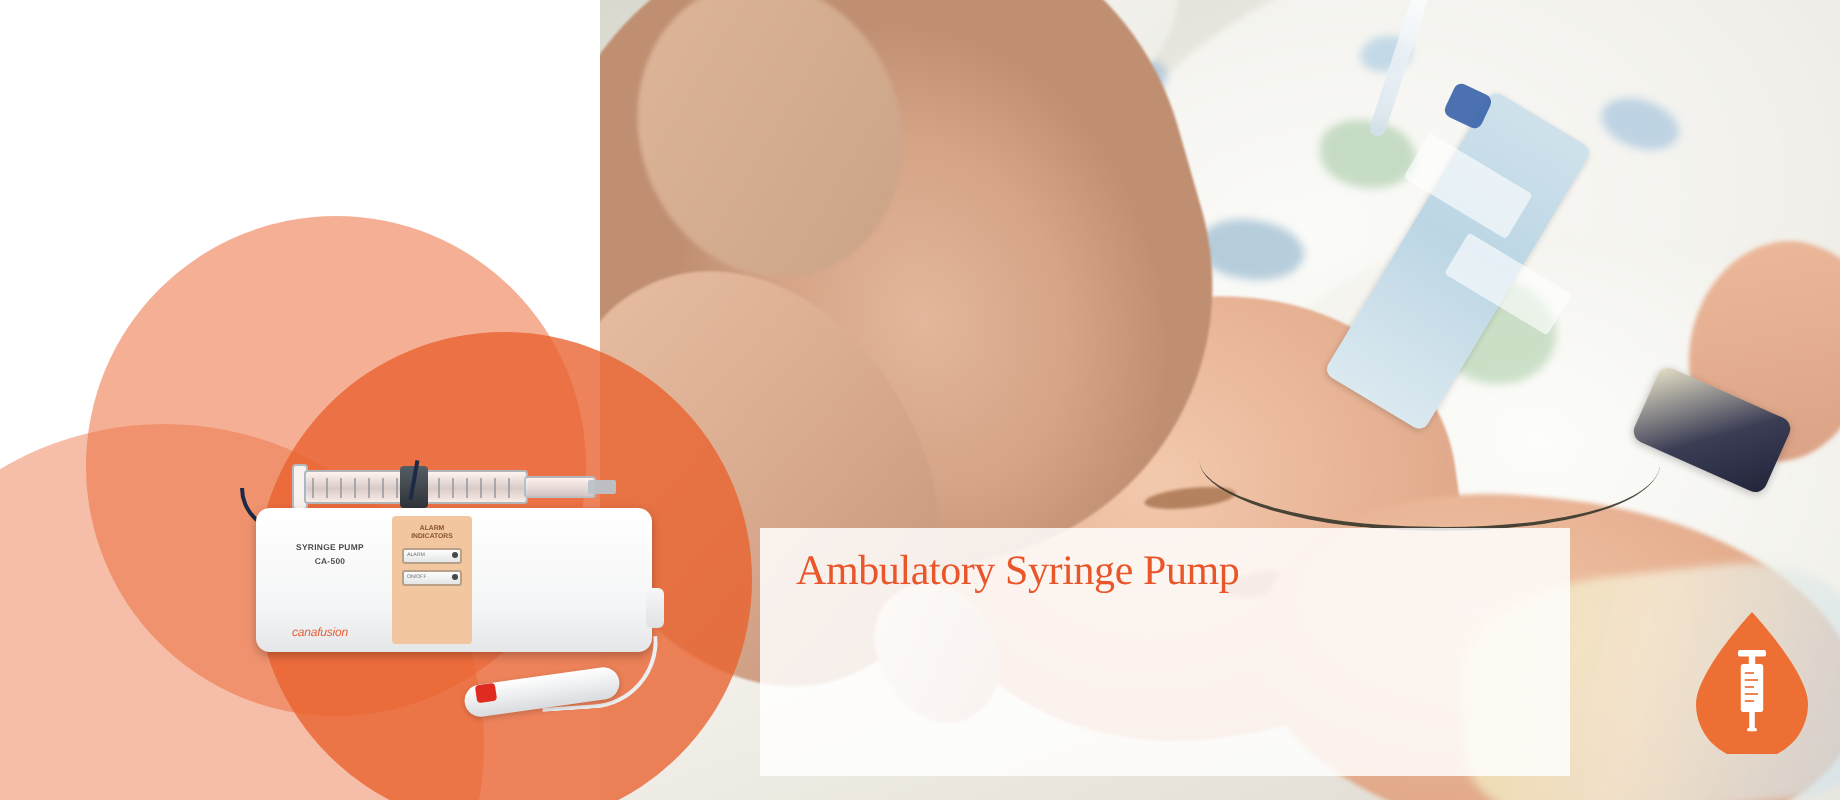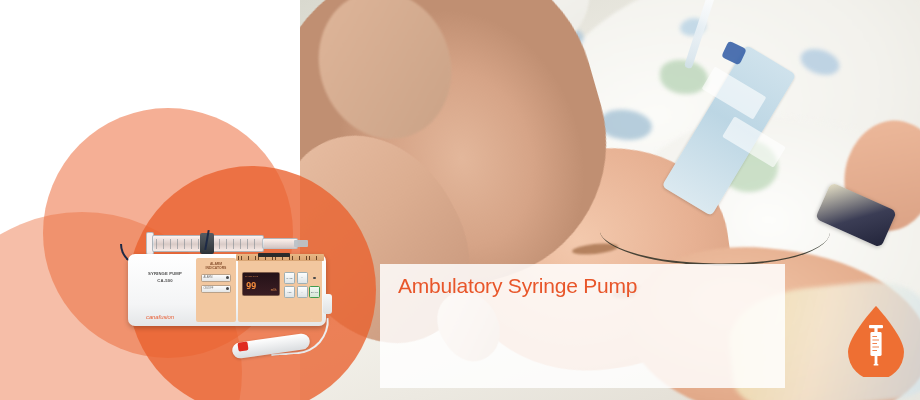--- a/index.html
+++ b/index.html
@@ -304,21 +304,21 @@
   }
 
   
   .panel{
     position:absolute; left:380px; top:264px; width:405px; height:124px;
     background:rgba(255,255,255,.84);
     padding:10px 16px 0 18px;
   }
   .panel-title{
     color:#e8562a; font-size:21px; line-height:1.1; font-weight:normal;
-    letter-spacing:-.2px; margin-bottom:4px;
+    letter-spacing:-.2px; margin-bottom:4px;font-family:Liberation Serif, serif;
   }
   .panel-body{
     color:#3a3a3a; font-size:14.2px; line-height:1.42; letter-spacing:-.1px;
   }
 
   
   .droplet-wrap{
     position:absolute; left:847px; top:305px; width:58px; height:72px;
   }
   .droplet-svg{ position:absolute; inset:0; }
@@ -394,41 +394,20 @@
         <div class="alarm-btn">
           <span>ALARM</span>
           <span class="alarm-led"></span>
         </div>
         <div class="alarm-btn">
           <span>ON/OFF</span>
           <span class="alarm-led"></span>
         </div>
       </div>
 
-      <div class="right-panel">
-        <div class="scale-bar">
-          <div class="scale-ticks"></div>
-          <div class="scale-slider"></div>
-        </div>
-
-        <div class="lcd">
-          <div class="lcd-top">RATE   ml/h</div>
-          <div class="lcd-main">99</div>
-          <div class="lcd-unit">ml/h</div>
-        </div>
-
-        <div class="keypad">
-          <div class="key">RATE</div>
-          <div class="key">⌃</div>
-          <div class="key blank"></div>
-          <div class="key">VOL</div>
-          <div class="key">⌄</div>
-          <div class="key green">START</div>
-        </div>
-      </div>
 
       <div class="end-cap"></div>
     </div>
 
     <div class="cable"></div>
     <div class="handset"></div>
     <div class="handset-btn"></div>
   </div>
 
   <div class="panel">

